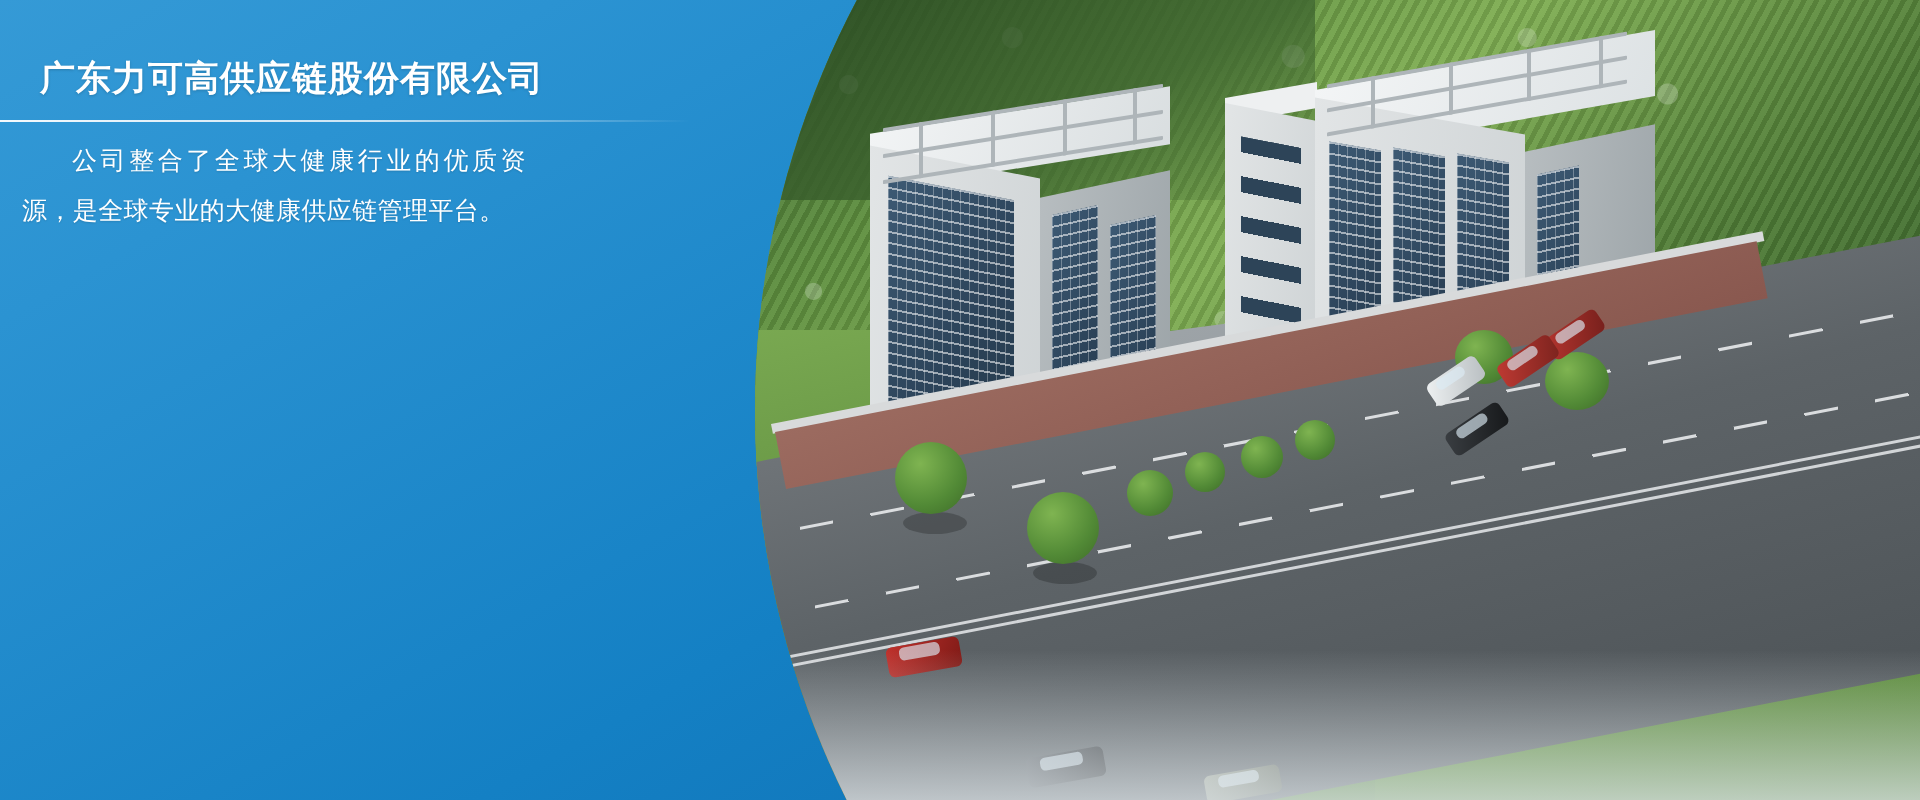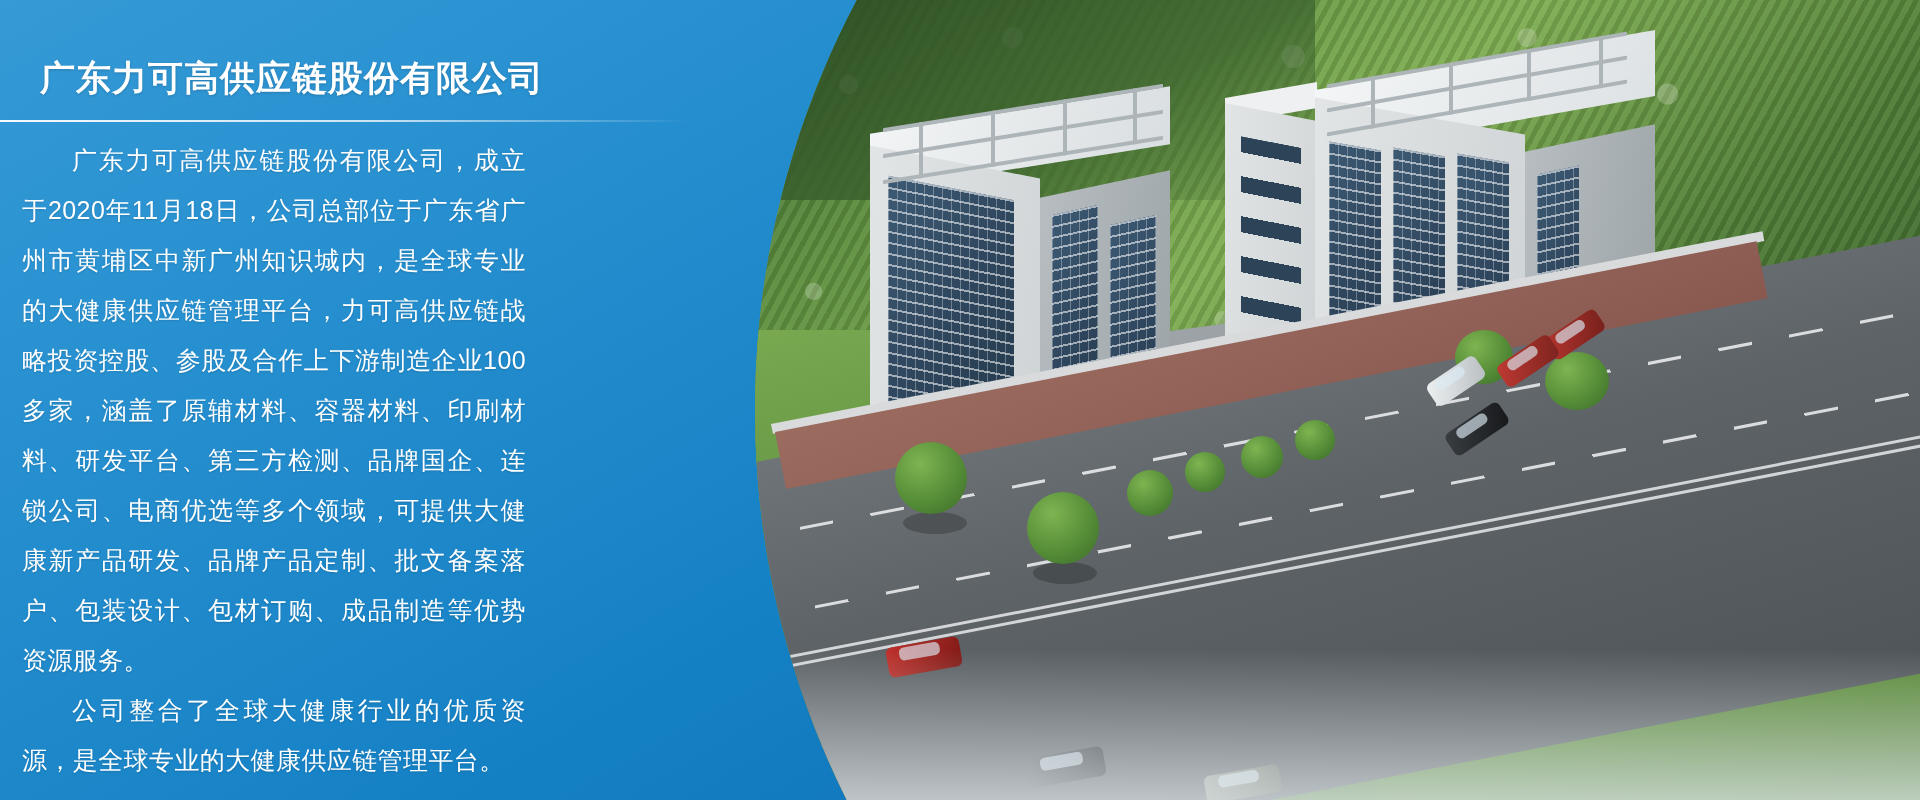--- a/index.html
+++ b/index.html
@@ -393,18 +393,17 @@
       <div class="car" style="left:672px;top:368px;width:58px;height:26px;transform:rotate(-34deg);background:linear-gradient(120deg,#eef1f2,#b8bec1);"></div>
 
       <div class="haze"></div>
     </div>
   </div>
 
   <div class="panel">
     <div class="title">广东力可高供应链股份有限公司</div>
     <div class="rule"></div>
     <div class="body">
-      <p>广东力可高供应链股份有限公司，成立于2020年11月18日，公司总部位于广东省广州市黄埔区中新广州知识城内，是全球专业的大健康供应链管理平台，力可高供应链战略投资控股、参股及合作上下游制造企业100多家，涵盖了原辅材料、容器材料、印刷材料、研发平台、第三方检测、品牌国企、连锁公司、电商优选等多个领域，可提供大健康新产品研发、品牌产品定制、批文备案落户、包装设计、包材订购、成品制造等优势资源服务。</p>
       <p>公司整合了全球大健康行业的优质资源，是全球专业的大健康供应链管理平台。</p>
     </div>
   </div>
 
 </div>
 
 </body></html>

